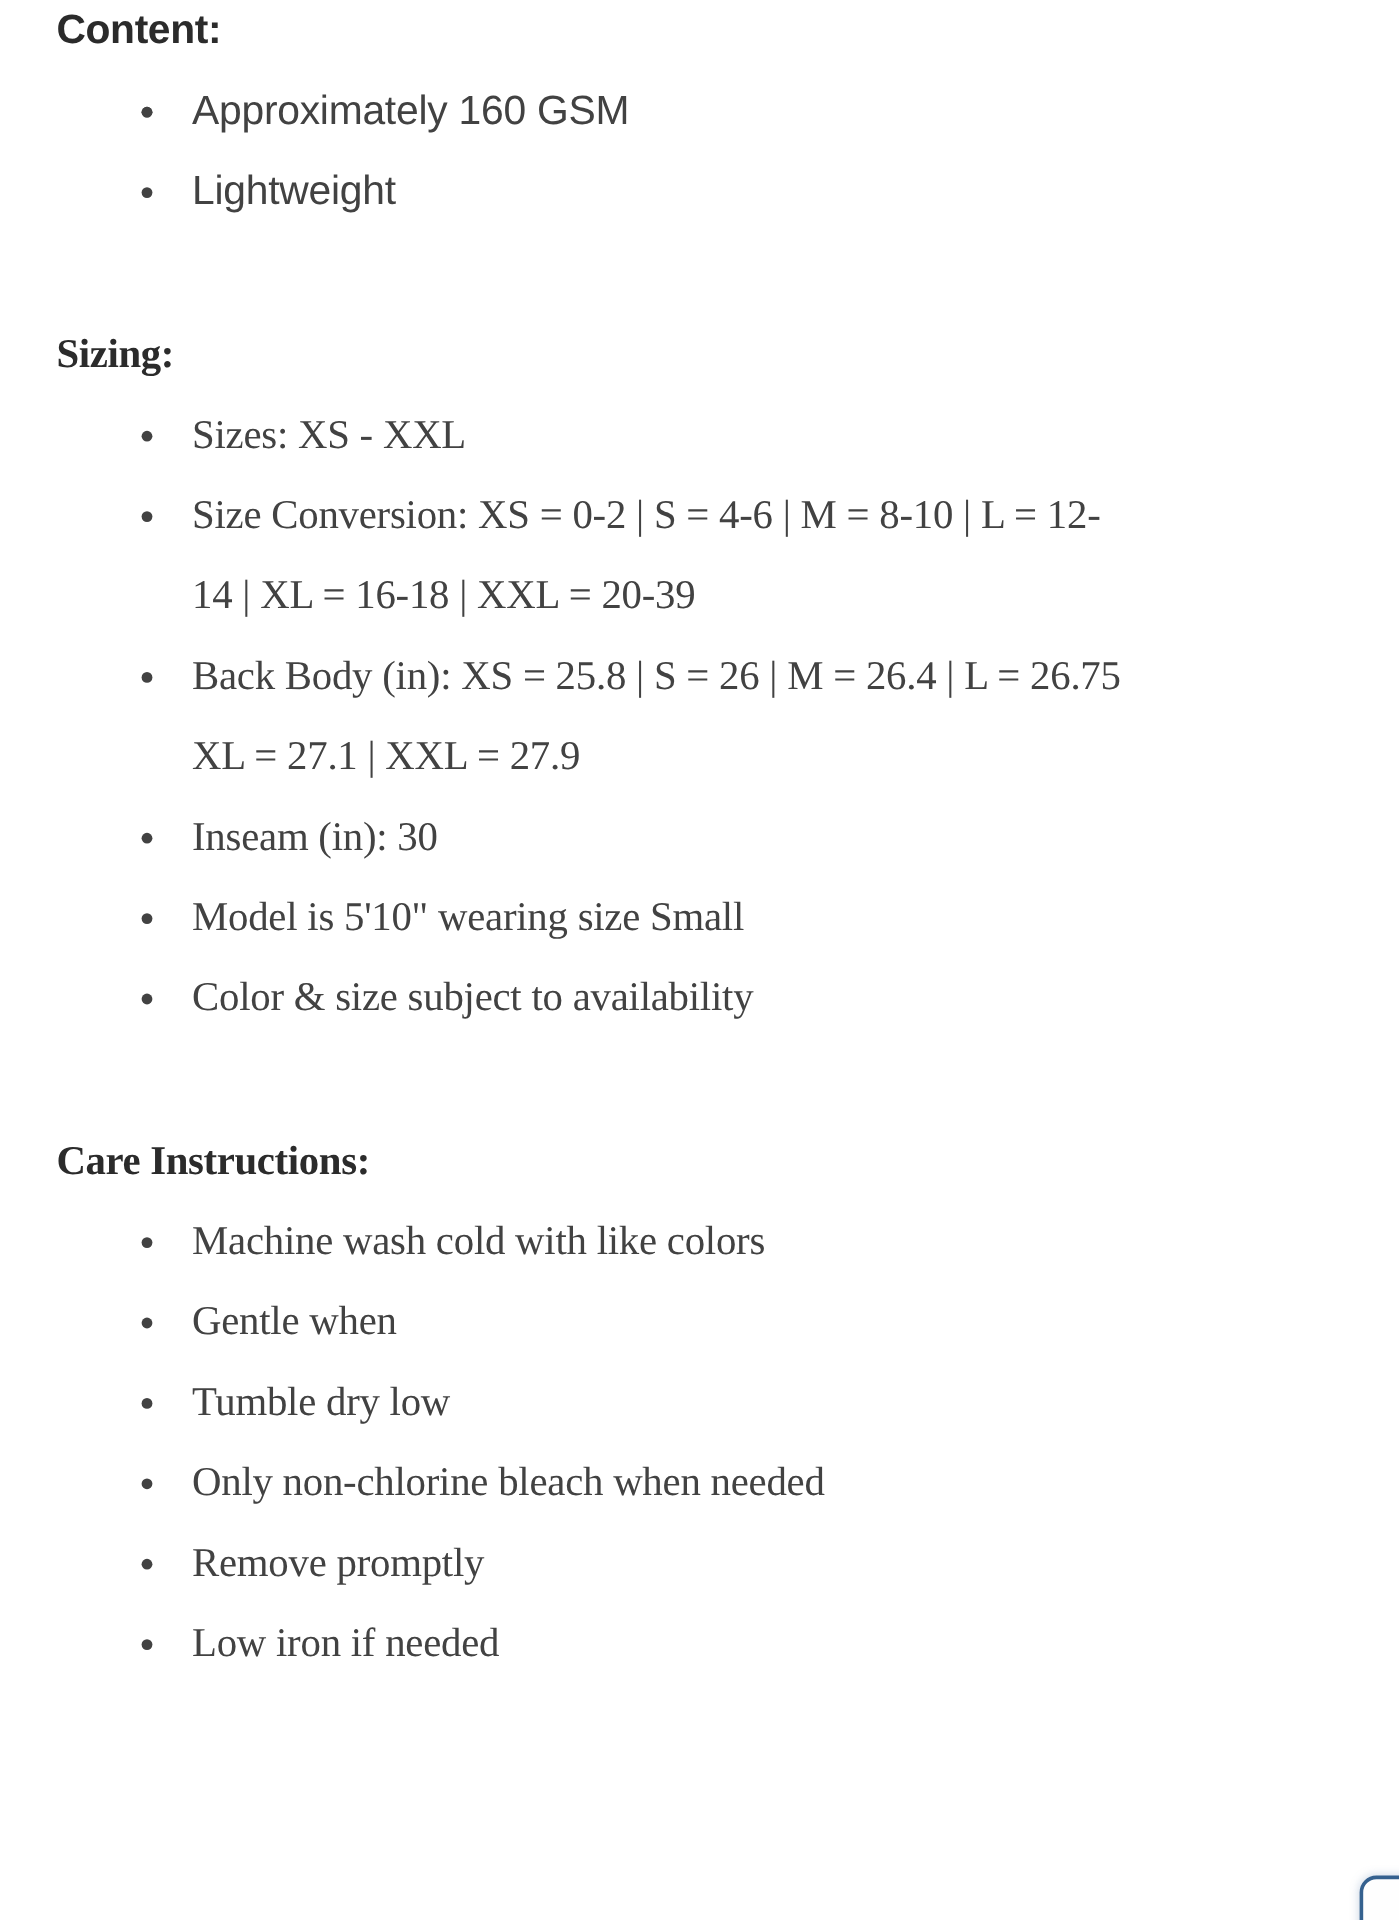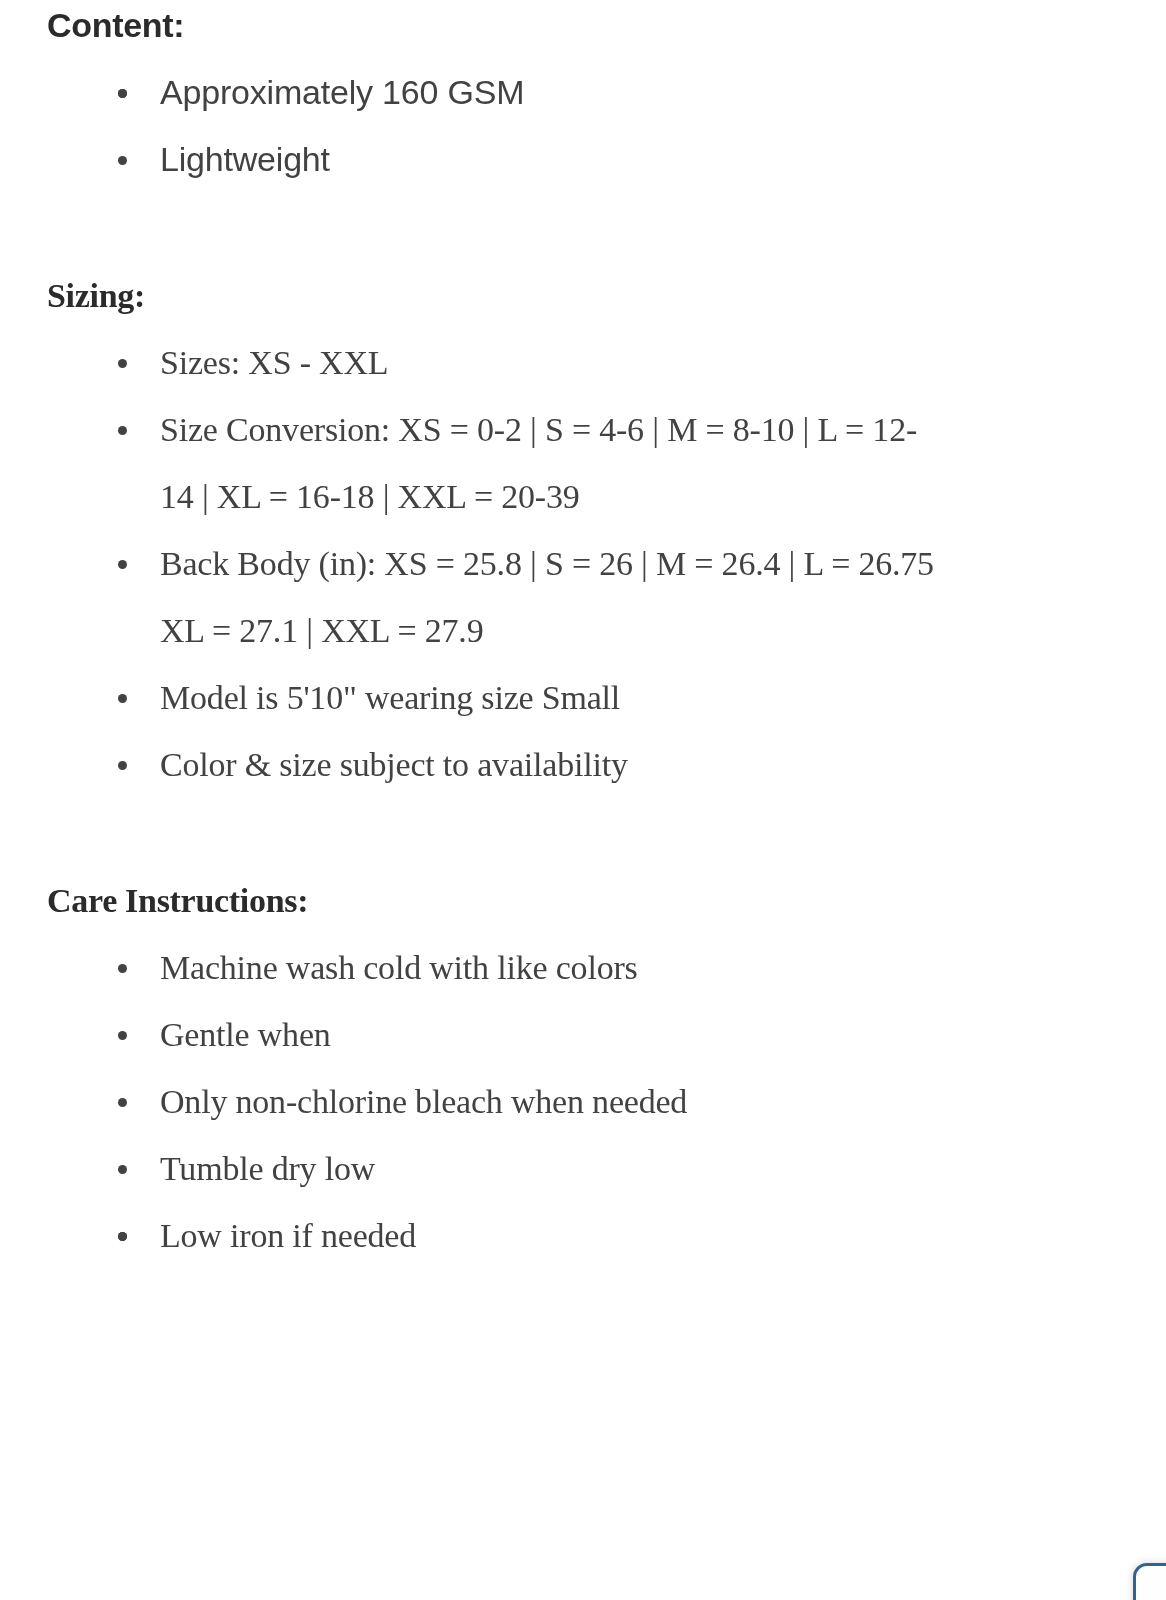--- a/index.html
+++ b/index.html
@@ -89,20 +89,24 @@
         <span class="txt">Size Conversion: XS = 0-2 | S = 4-6 | M = 8-10 | L = 12-</span><br>
         <span class="txt">14 | XL = 16-18 | XXL = 20-39</span>
       </li>
       <li class="item">
         <span class="dot"></span>
         <span class="txt">Back Body (in): XS = 25.8 | S = 26 | M = 26.4 | L = 26.75</span><br>
         <span class="txt">XL = 27.1 | XXL = 27.9</span>
       </li>
       <li class="item">
         <span class="dot"></span>
+        <span class="txt">Inseam (in): 30</span>
+      </li>
+      <li class="item">
+        <span class="dot"></span>
         <span class="txt">Model is 5'10" wearing size Small</span>
       </li>
       <li class="item">
         <span class="dot"></span>
         <span class="txt">Color &amp; size subject to availability</span>
       </li>
     </ul>
   </section>
 
   <section class="sec">
@@ -111,28 +115,29 @@
       <li class="item">
         <span class="dot"></span>
         <span class="txt">Machine wash cold with like colors</span>
       </li>
       <li class="item">
         <span class="dot"></span>
         <span class="txt">Gentle when</span>
       </li>
       <li class="item">
         <span class="dot"></span>
+        <span class="txt">Tumble dry low</span>
+      </li>
+      <li class="item">
+        <span class="dot"></span>
         <span class="txt">Only non-chlorine bleach when needed</span>
       </li>
       <li class="item">
         <span class="dot"></span>
-        <span class="txt">Tumble dry low</span>
-      </li>
-      <li class="item">
-        <span class="dot"></span>
+        <span class="txt">Remove promptly</span>
       </li>
       <li class="item">
         <span class="dot"></span>
         <span class="txt">Low iron if needed</span>
       </li>
     </ul>
   </section>
 
 </div>
 

